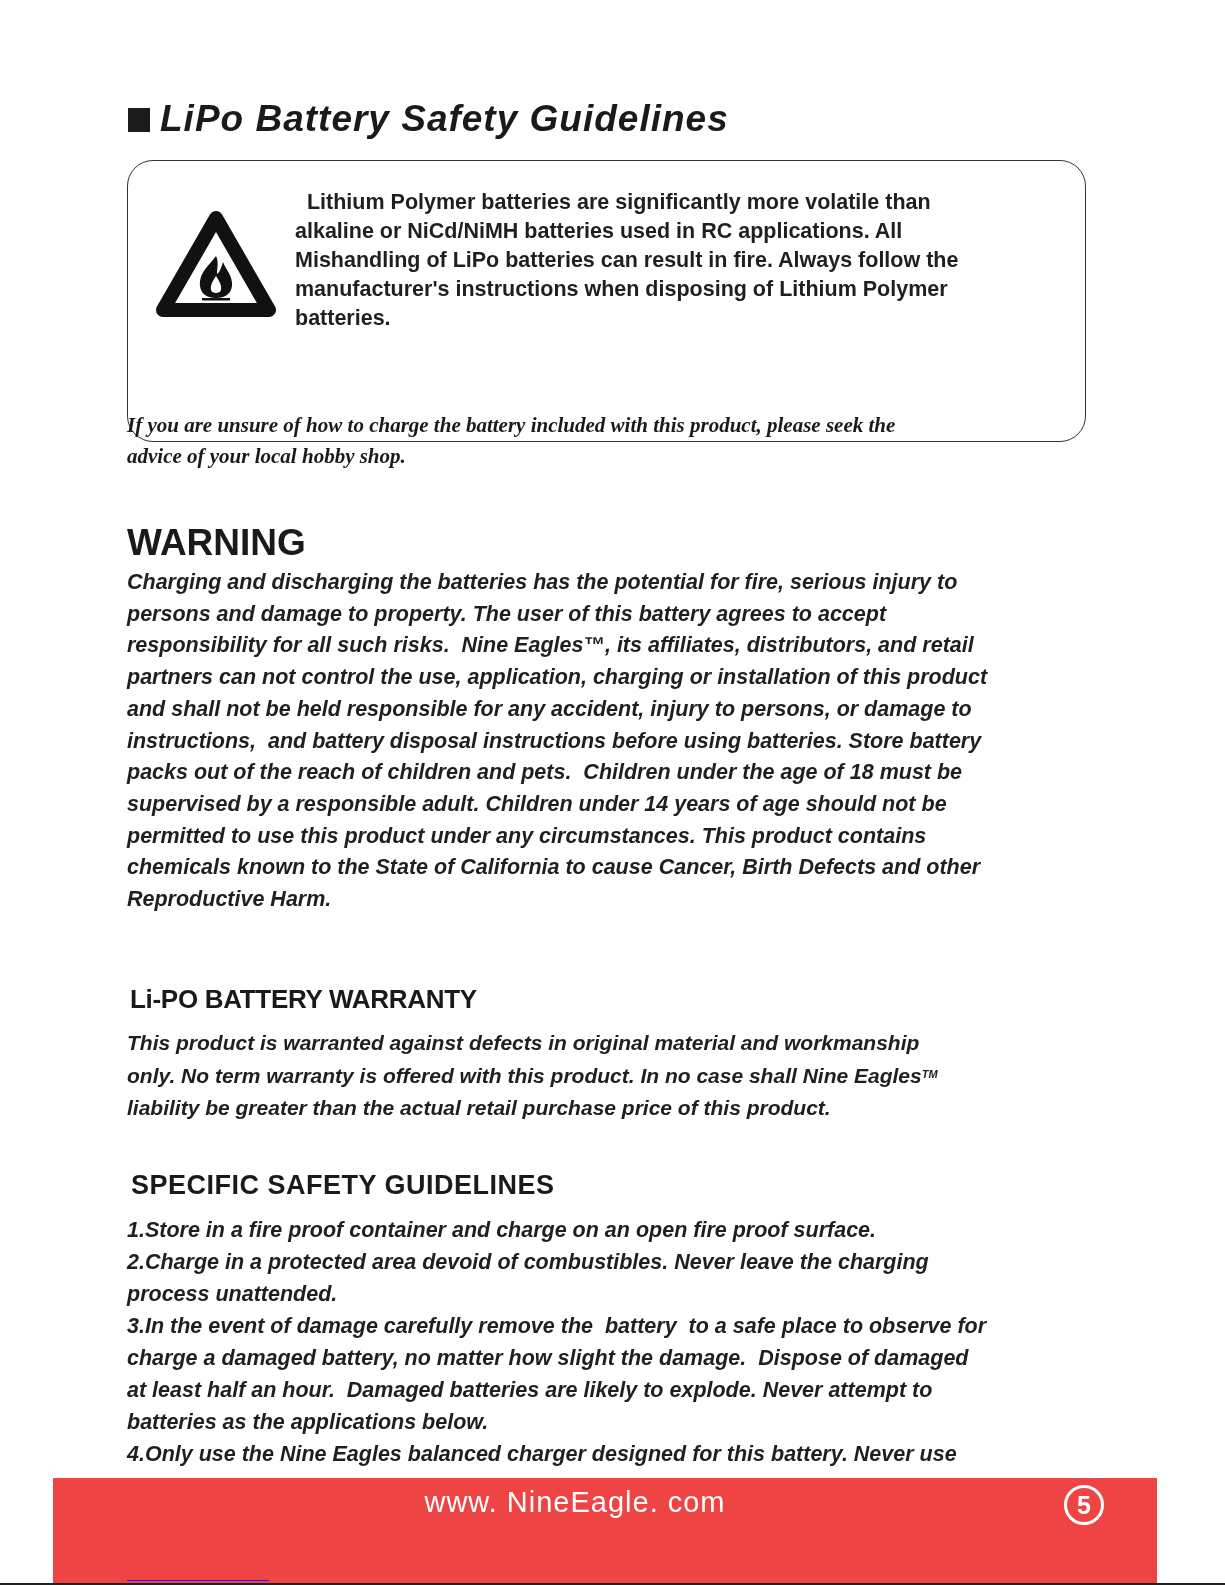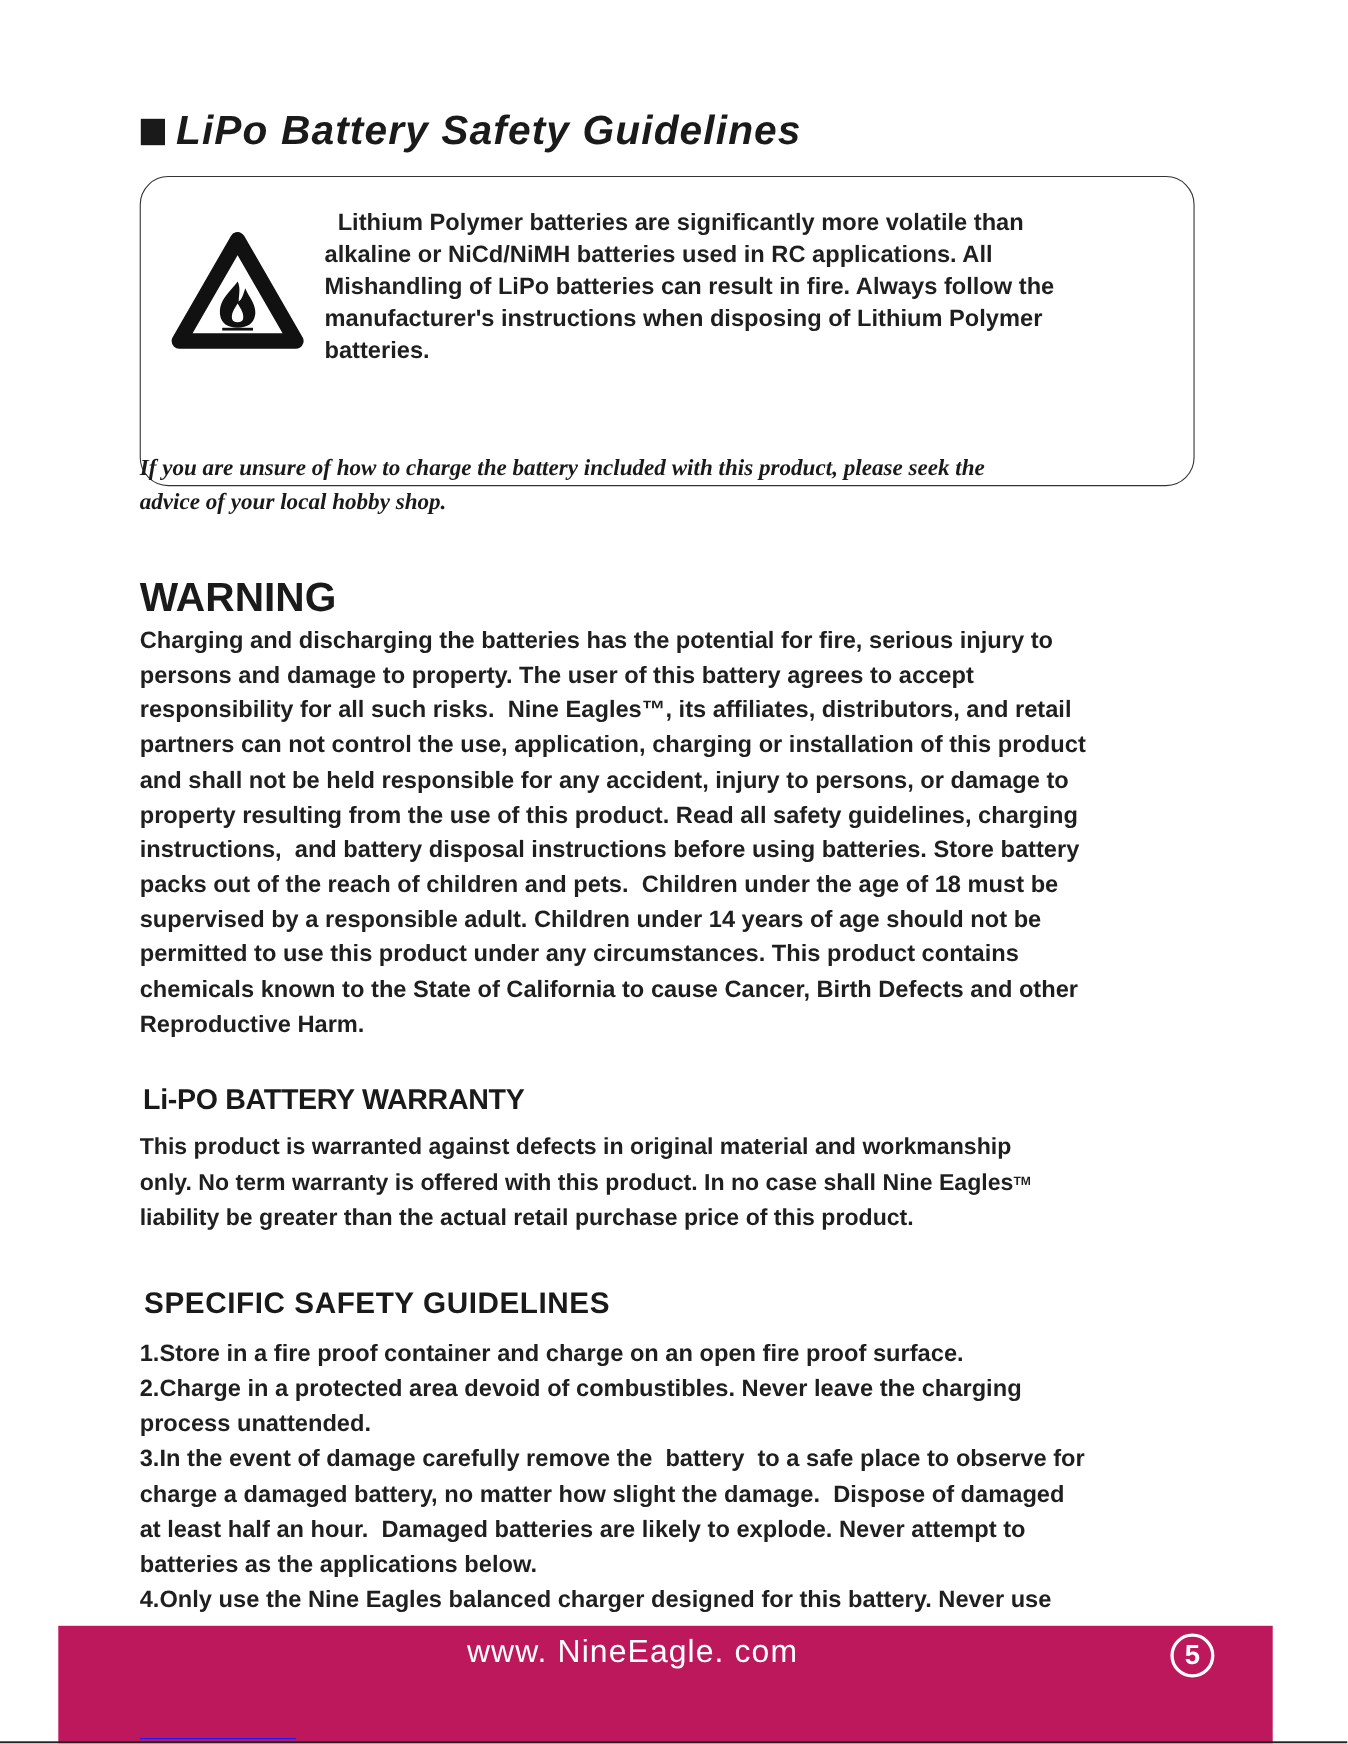--- a/index.html
+++ b/index.html
@@ -35,29 +35,29 @@
     position: absolute; font-weight: bold; color: #1a1a1a; white-space: nowrap;
   }
   .h-warning { left: 127px; top: 522px; font-size: 37px; }
   .h-warranty { left: 130px; top: 984px; font-size: 26px; letter-spacing: -0.3px; }
   .h-specific { left: 131px; top: 1170px; font-size: 27px; letter-spacing: 0.5px; text-align: center; }
 
   .para {
     position: absolute; left: 127px; width: 970px;
     font-size: 21.5px; font-weight: bold; line-height: 31.7px; color: #1f1f1f;
   }
-  .para span { display: block; white-space: nowrap; }
+  .para span { display: block; white-space: nowrap; font-style: italic; }
   .p-warning { top: 567px; }
   .p-warranty { top: 1027px; line-height: 32.5px; font-size: 21px; }
   .p-specific { top: 1214px; line-height: 32px; }
   sup.tm { font-size: 11px; vertical-align: top; position: relative; top: -2px; }
 
   .footer-band {
     position: absolute; left: 53px; top: 1478px; width: 1104px; height: 107px;
-    background: #be185d;
+    background: #ef4444;
   }
   .footer-url {
     position: absolute; left: 0; width: 100%; top: 8px; text-align: center;
     font-size: 29px; color: #ffffff; letter-spacing: 1px; padding-right: 60px;
   }
   .page-num {
     position: absolute; left: 1011px; top: 7px; width: 40px; height: 40px;
     border: 3px solid #ffffff; border-radius: 50%;
     color: #ffffff; font-size: 25px; font-weight: bold;
     display: flex; align-items: center; justify-content: center;
@@ -98,21 +98,20 @@
   <span>advice of your local hobby shop.</span>
 </div>
 
 <div class="heading h-warning">WARNING</div>
 <div class="para p-warning">
   <span>Charging and discharging the batteries has the potential for fire, serious injury to</span>
   <span>persons and damage to property. The user of this battery agrees to accept</span>
   <span style="white-space:pre">responsibility for all such risks.  Nine Eagles™, its affiliates, distributors, and retail</span>
   <span>partners can not control the use, application, charging or installation of this product</span>
   <span>and shall not be held responsible for any accident, injury to persons, or damage to</span>
-  <span>property resulting from the use of this product. Read all safety guidelines, charging</span>
   <span style="white-space:pre">instructions,  and battery disposal instructions before using batteries. Store battery</span>
   <span style="white-space:pre">packs out of the reach of children and pets.  Children under the age of 18 must be</span>
   <span>supervised by a responsible adult. Children under 14 years of age should not be</span>
   <span>permitted to use this product under any circumstances. This product contains</span>
   <span>chemicals known to the State of California to cause Cancer, Birth Defects and other</span>
   <span>Reproductive Harm.</span>
 </div>
 
 <div class="heading h-warranty">Li-PO BATTERY WARRANTY</div>
 <div class="para p-warranty">

